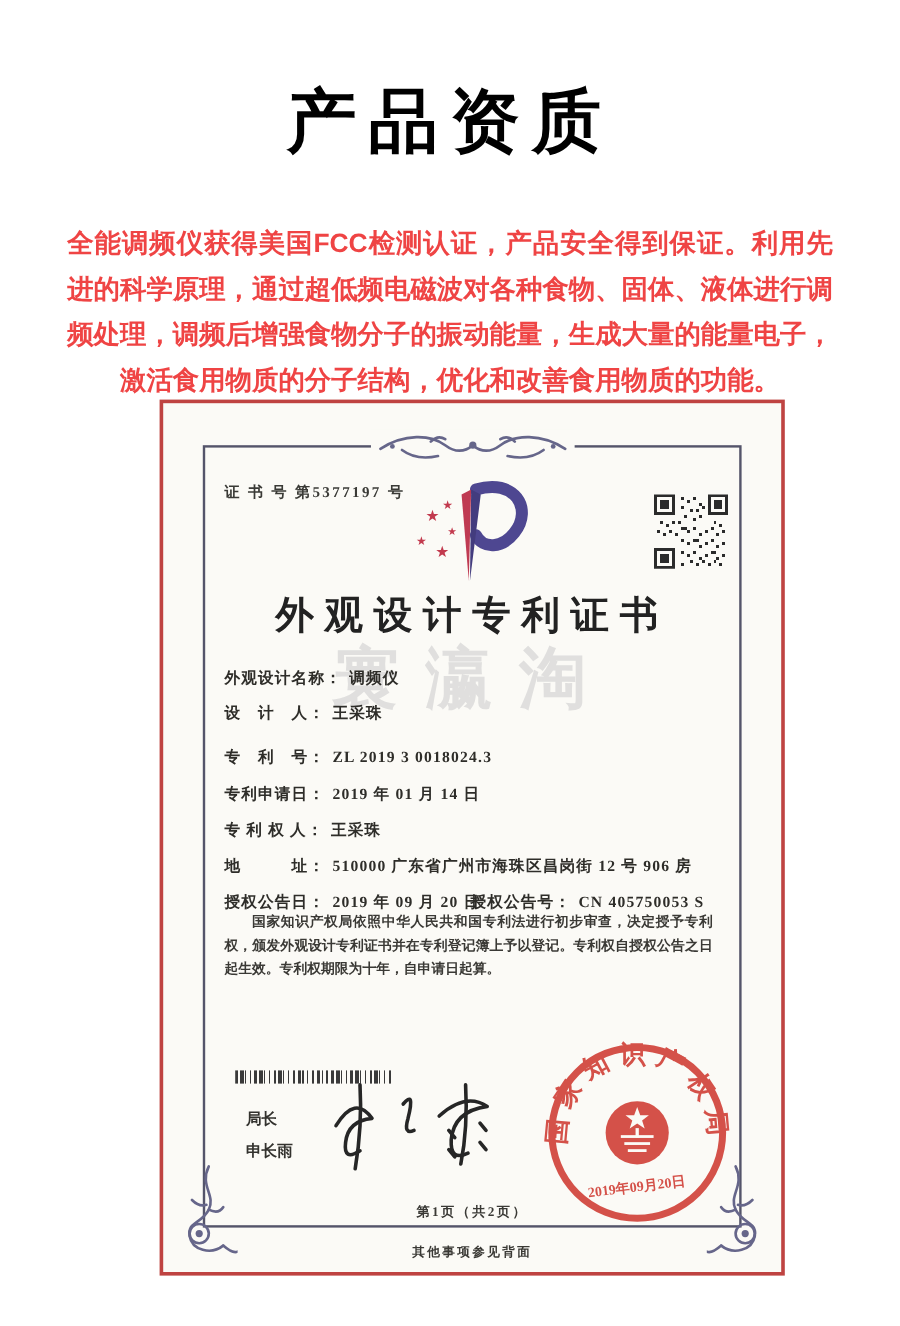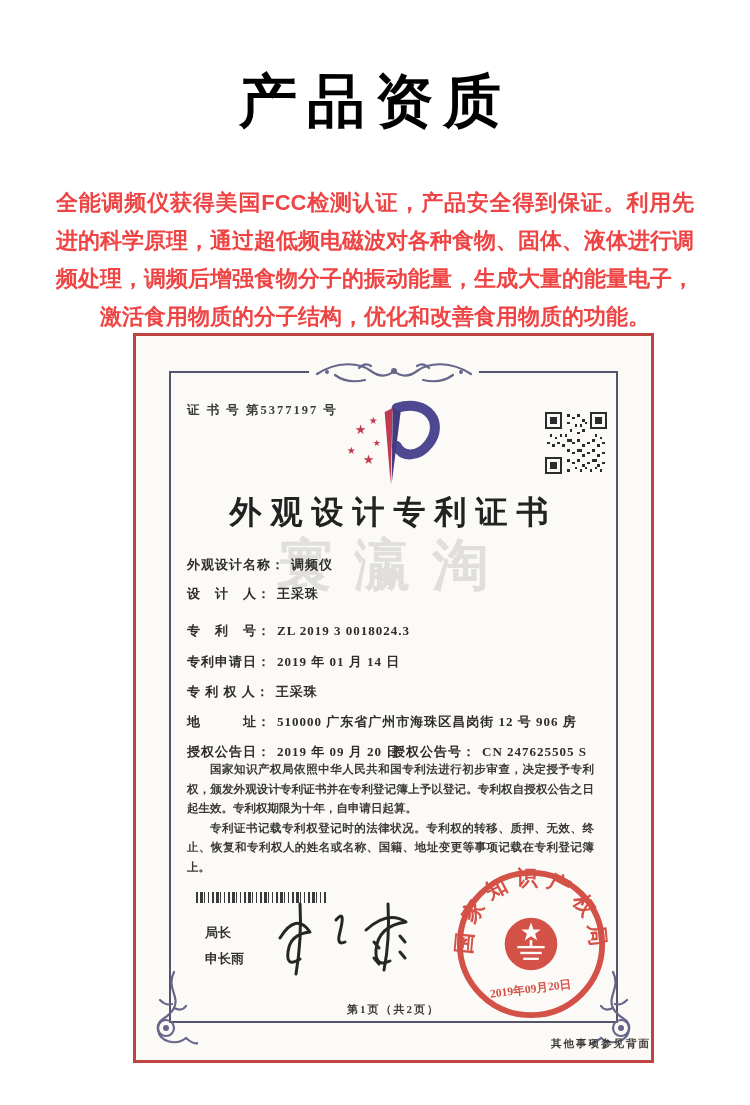--- a/index.html
+++ b/index.html
@@ -41,21 +41,21 @@
   .barcode{position:absolute;left:60px;top:556px;width:132px;height:11px;
            background:repeating-linear-gradient(90deg,#3a3a3a 0 2px,#fbfaf6 2px 4px,
              #3a3a3a 4px 7px,#fbfaf6 7px 8px,#3a3a3a 8px 9px,#fbfaf6 9px 12px,
              #3a3a3a 12px 13px,#fbfaf6 13px 16px);}
   .director-title{position:absolute;left:69px;top:588px;font-size:13px;font-weight:bold;}
   .director-name{position:absolute;left:69px;top:614px;font-size:13px;font-weight:bold;}
   .signature{position:absolute;left:134px;top:560px;}
   .seal{position:absolute;left:317px;top:530px;}
   .page-indicator{position:absolute;top:666px;left:0;right:0;text-align:center;
                   font-size:11px;font-weight:bold;letter-spacing:2px;color:#3a3935;}
-  .back-note{position:absolute;top:701px;left:0;right:0;text-align:right;
+  .back-note{position:absolute;top:701px;left:0;right:0;text-align:center;
              font-size:10.5px;font-weight:bold;letter-spacing:2px;color:#3a3935;}
 </style>
 </head>
 <body>
 
 <div class="screen">
 
   <h1 class="page-title">产品资质</h1>
 
   <p class="intro">全能调频仪获得美国FCC检测认证，产品安全得到保证。利用先进的科学原理，通过超低频电磁波对各种食物、固体、液体进行调频处理，调频后增强食物分子的振动能量，生成大量的能量电子，激活食用物质的分子结构，优化和改善食用物质的功能。</p>
@@ -200,26 +200,25 @@
       <span>专 利 权 人：</span><span class="fvalue">王采珠</span>
     </div>
     <div class="field" style="top:377px">
       <span>地　　　址：</span><span class="fvalue">510000 广东省广州市海珠区昌岗街 12 号 906 房</span>
     </div>
 
     <div class="grant-pair" style="left:51px;top:407px">
       <span>授权公告日：</span><span class="fvalue">2019 年 09 月 20 日</span>
     </div>
     <div class="grant-pair" style="left:256px;top:407px">
-      <span>授权公告号：</span><span class="fvalue">CN 247625505 S</span>
+      <span>授权公告号：</span><span class="fvalue">CN 405750053 S</span>
     </div>
 
     <div class="legal">
       <p>国家知识产权局依照中华人民共和国专利法进行初步审查，决定授予专利权，颁发外观设计专利证书并在专利登记簿上予以登记。专利权自授权公告之日起生效。专利权期限为十年，自申请日起算。</p>
-      <p>专利证书记载专利权登记时的法律状况。专利权的转移、质押、无效、终止、恢复和专利权人的姓名或名称、国籍、地址变更等事项记载在专利登记簿上。</p>
     </div>
 
     <div class="barcode"></div>
 
     <div class="director-title">局长</div>
     <div class="director-name">申长雨</div>
 
     <svg class="signature" width="168" height="92" viewBox="0 0 168 92">
       <g stroke="#262626" stroke-width="3" fill="none" stroke-linecap="round" stroke-linejoin="round">
         <path d="M10,42 q16,-26 30,-6 q-20,2 -22,20 q-2,16 12,7"></path>

